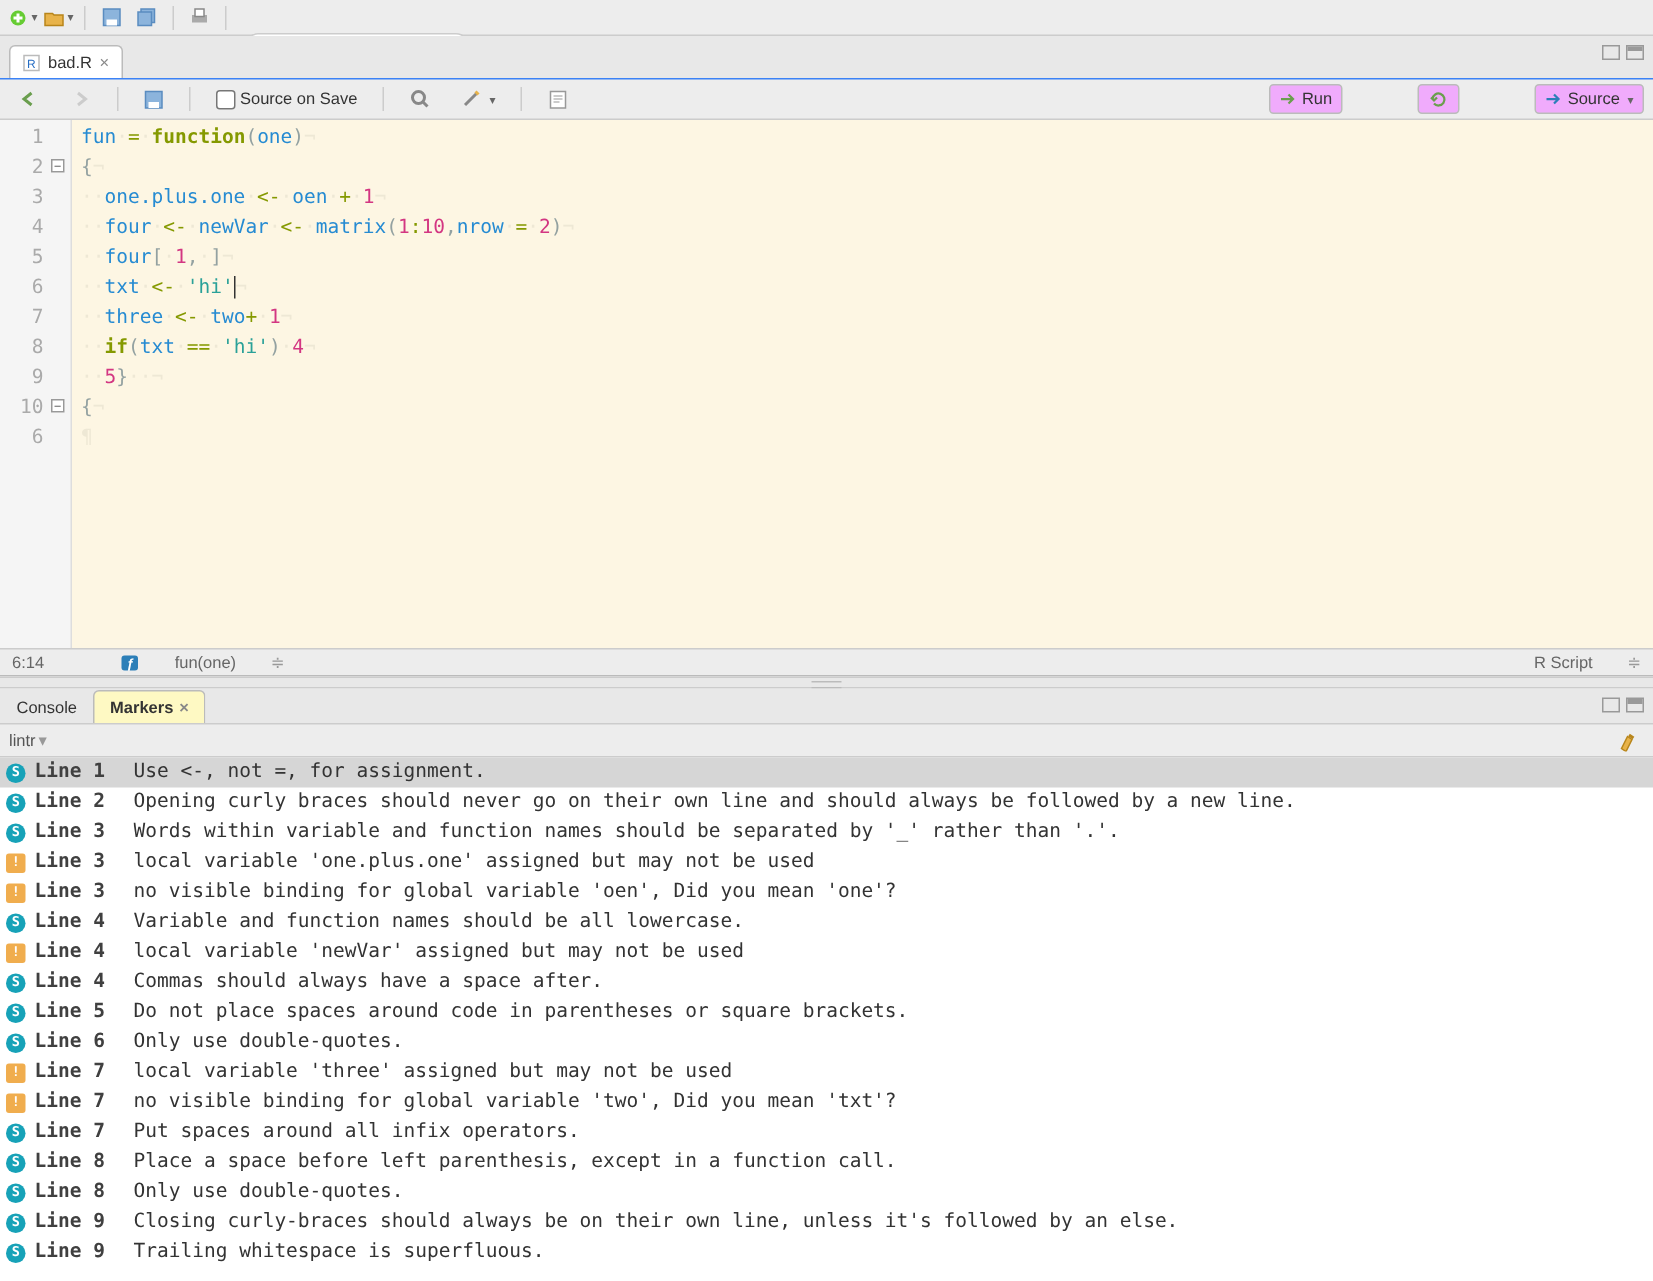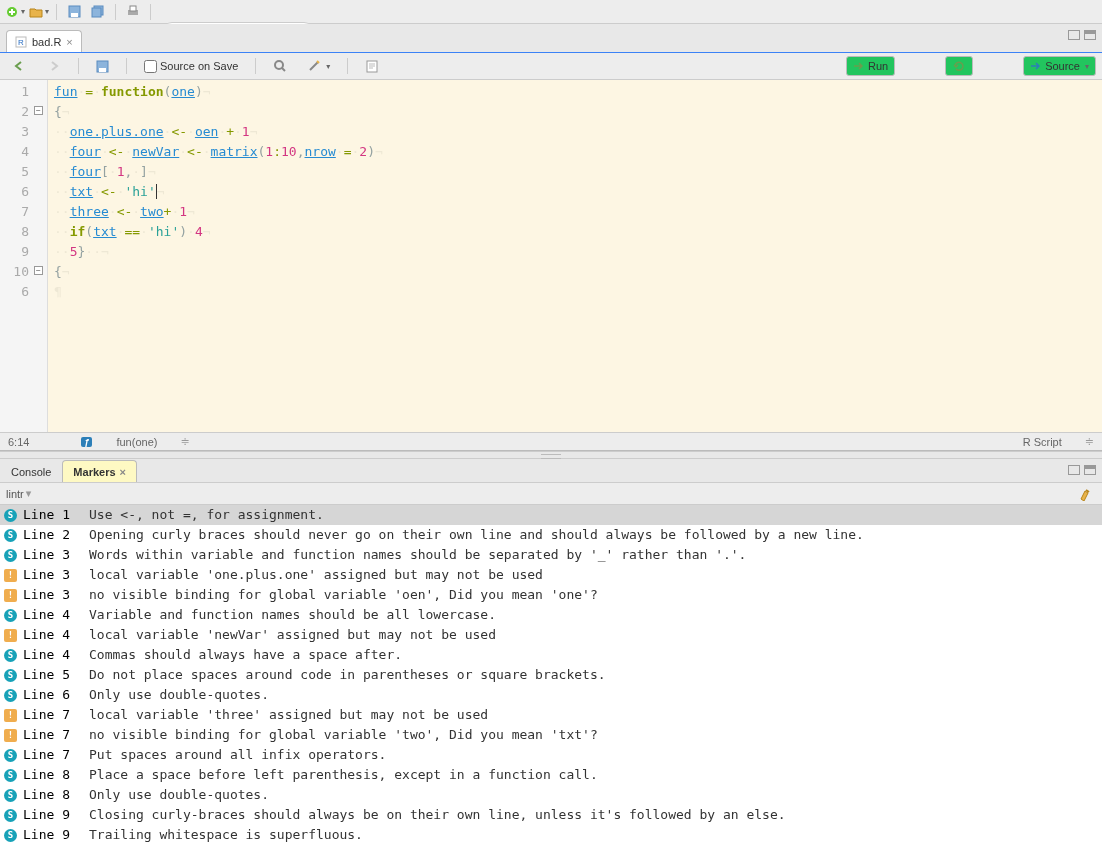--- a/index.html
+++ b/index.html
@@ -12,28 +12,28 @@
 .goto-box input { border:none; outline:none; font-size:11px; width:110px; color:#999; background:transparent; }
 .source-pane { flex:1; display:flex; flex-direction:column; background:#fff; border-bottom:1px solid #bbb; }
 .tab-bar { height:28px; background:#e8e8e8; display:flex; align-items:flex-end; padding:0 6px; position:relative; }
 .file-tab { height:22px; background:#fff; border:1px solid #bbb; border-bottom:none; border-radius:4px 4px 0 0; display:flex; align-items:center; padding:0 8px; gap:5px; font-size:11px; }
 .close-x { color:#888; font-size:11px; cursor:pointer; }
 .pane-icons { position:absolute; right:6px; top:6px; display:flex; gap:4px; }
 .pane-icons div { width:12px; height:10px; border:1px solid #999; cursor:pointer; }
 .editor-toolbar { height:28px; background:#ededed; border-top:1px solid #3b82f6; border-bottom:1px solid #ccc; display:flex; align-items:center; padding:0 6px; gap:6px; }
 .editor-toolbar .spacer { flex:1; }
 .et-btn { height:20px; padding:0 6px; display:flex; align-items:center; gap:3px; border:1px solid transparent; border-radius:3px; cursor:pointer; font-size:11px; }
-.et-btn.bordered { border-color:#bbb; background:#22c55e;margin-left:44px; }
+.et-btn.bordered { border-color:#bbb; background:#f0abfc;margin-left:44px; }
 .editor-area { flex:1; display:flex; background:#fdf6e3; overflow:auto; font-family:"DejaVu Sans Mono",Menlo,Consolas,monospace; font-size:13px; }
 .gutter { background:#f5f5f5; border-right:1px solid #ddd; padding:2px 0; text-align:right; color:#aaa; min-width:48px; }
 .gutter-line { height:20px; line-height:20px; padding-right:18px; position:relative; }
 .fold-widget { position:absolute; right:4px; top:4px; width:9px; height:9px; border:1px solid #999; background:#fff; font-size:8px; line-height:7px; text-align:center; color:#666; }
 .code-lines { flex:1; padding:2px 0 2px 6px; }
 .code-line { height:20px; line-height:20px; white-space:pre; }
-.tok-ident { color:#268bd2;text-decoration:underline; }
+.tok-ident { color:#268bd2; }
 .tok-op { color:#859900; }
 .tok-kw { color:#859900; font-weight:bold; }
 .tok-punc { color:#93a1a1; }
 .tok-num { color:#d33682; }
 .tok-str { color:#2aa198; }
 .tok-ws { color:#eee8d5; }
 .tok-cursor { border-right:1px solid #333; }
 .statusbar { height:18px; background:#ededed; border-top:1px solid #ccc; display:flex; align-items:center; font-size:11px; color:#666; padding:0 8px;gap:20px; }
 .fun-badge { background:#2c7fb8; color:#fff; border-radius:2px; padding:0 3px; font-size:9px; margin-right:4px; font-weight:bold; }
 .statusbar .spacer { flex:1; }
@@ -46,21 +46,21 @@
 .markers-toolbar { height:22px; background:#ededed; border-bottom:1px solid #ccc; display:flex; align-items:center; padding:0 6px; font-size:11px; color:#555; }
 .markers-toolbar .spacer { flex:1; }
 .markers-path { height:18px; padding:0 6px; font-weight:bold; font-size:12px; border-bottom:1px solid #eee; display:flex; align-items:center; }
 .markers-list { flex:1; overflow:auto; font-family:"DejaVu Sans Mono",Menlo,Consolas,monospace; font-size:13px; }
 .marker-row { height:20px; line-height:20px; display:flex; align-items:center; padding:0 4px; gap:6px; cursor:pointer; }
 .marker-row.sel { background:#d6d6d6; }
 .m-icon { width:13px; height:13px; border-radius:7px; font-size:9px; font-weight:bold; color:#fff; display:flex; align-items:center; justify-content:center; flex-shrink:0; }
 .m-icon.style { background:#17a2b8; }
 .m-icon.warn { background:#f0ad4e; position:relative; border-radius:2px; }
 .m-icon.warn::before { content:"!"; }
-.m-line { color:#000000; width:60px; flex-shrink:0; }
+.m-line { color:#404040; width:60px; flex-shrink:0;font-weight:bold; }
 .m-msg { flex:1; white-space:nowrap; overflow:hidden; color:#333; }
 svg { display:block; }
 </style>
 </head>
 <body>
 
 <div class="main-toolbar">
   <div class="tb-btn dropdown-arrow">
     <svg width="14" height="14">
         <circle cx="7" cy="7" r="5" fill="#6c3"></circle>

